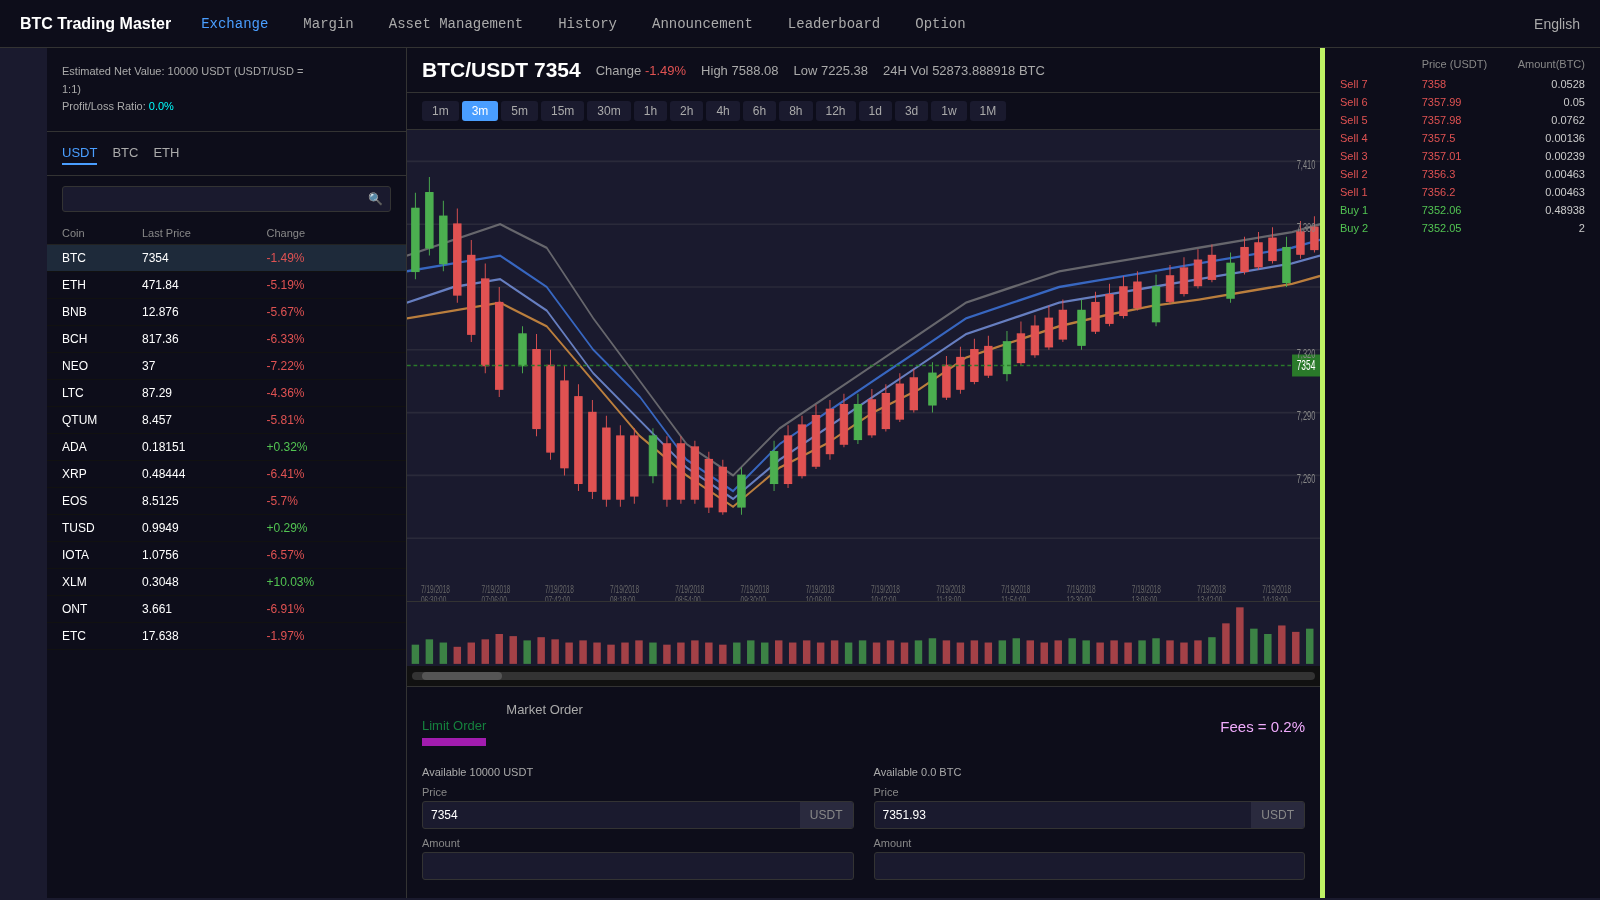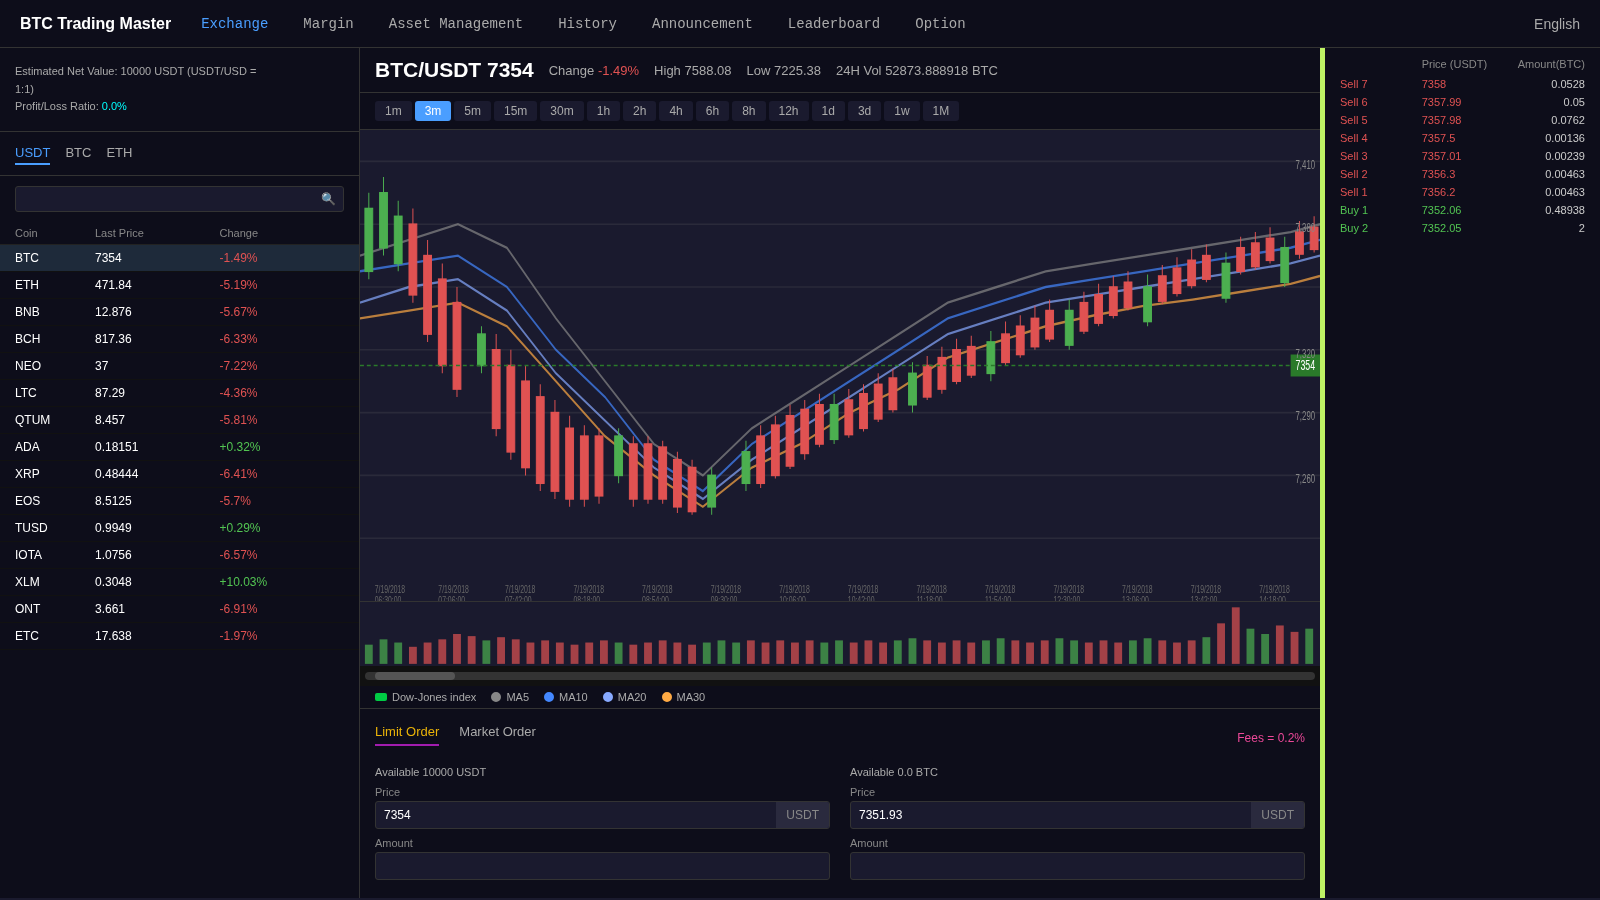--- a/index.html
+++ b/index.html
@@ -7,21 +7,21 @@
 
     
     .header { background: #0d0d1a; height: 48px; display: flex; align-items: center; padding: 0 20px; border-bottom: 1px solid #333; }
     .header-logo { color: #fff; font-weight: bold; font-size: 16px; margin-right: 30px; }
     .header-nav { display: flex; gap: 35px; font-family: Liberation Mono, monospace; }
     .header-nav a { color: #aaa; text-decoration: none; font-size: 14px; cursor: pointer; }
     .header-nav a.active { color: #4a9eff; }
     .header-lang { margin-left: auto; color: #aaa; font-size: 14px; }
 
     
-    .main-layout { display: flex; height: 850px; }
+    .main-layout { display: flex; height: 850px; padding-left: 47px; }
 
     
     .sidebar { width: 360px; background: #0d0d1a; border-right: 1px solid #333; display: flex; flex-direction: column; }
     .sidebar-info { padding: 15px; border-bottom: 1px solid #333; }
     .sidebar-info p { color: #aaa; font-size: 11px; line-height: 1.6; }
     .profit-ratio { color: #0ff; }
 
     .currency-tabs { display: flex; padding: 10px 15px; gap: 15px; border-bottom: 1px solid #333; }
     .currency-tab { color: #aaa; cursor: pointer; padding: 3px 0; font-size: 13px; }
     .currency-tab.active { color: #4a9eff; border-bottom: 2px solid #4a9eff; }
@@ -56,22 +56,22 @@
 
     .ma-legend { display: flex; align-items: center; gap: 15px; padding: 5px 15px; font-size: 11px; }
     .ma-item { display: flex; align-items: center; gap: 5px; }
     .ma-dot { width: 12px; height: 8px; border-radius: 2px; }
     .ma-label { color: #aaa; }
 
     
     .order-area { padding: 10px 15px; border-top: 1px solid #333; background: #0d0d1a; }
     .order-tabs { display: flex; gap: 20px; margin-bottom: 10px; }
     .order-tab { color: #aaa; cursor: pointer; padding: 5px 0; font-size: 13px; }
-    .order-tab.active { color: #eab308; border-bottom: 2px solid #a21caf; }
-    .fees-info { margin-left: auto; color: #ec4899; font-size: 12px; }
+    .order-tab.active { color: #15803d; border-bottom: 8px solid #a21caf; margin-top: 16px; }
+    .fees-info { margin-left: auto; color: #f0abfc; font-size: 15px; }
 
     .order-forms { display: flex; gap: 20px; }
     .order-form { flex: 1; }
     .order-avail { color: #aaa; font-size: 11px; margin-bottom: 8px; }
     .form-row { margin-bottom: 8px; }
     .form-label { color: #888; font-size: 11px; margin-bottom: 3px; }
     .form-input-wrap { display: flex; border: 1px solid #333; background: #1a1a2e; border-radius: 3px; overflow: hidden; }
     .form-input-wrap input { flex: 1; background: transparent; border: none; color: #fff; padding: 6px 8px; font-size: 12px; outline: none; }
     .form-input-unit { background: #2a2a3e; color: #888; padding: 6px 10px; font-size: 12px; }
 
@@ -506,42 +506,20 @@
         <rect x="965" y="25" width="8" height="33" fill="#4caf50" opacity="0.7"></rect>
       </svg>
     </div>
 
     <div class="scrollbar-area">
       <div class="scrollbar-track">
         <div class="scrollbar-thumb"></div>
       </div>
     </div>
 
-    <div class="ma-legend">
-      <div class="ma-item">
-        <div class="ma-dot" style="background:#00cc44;"></div>
-        <span class="ma-label">Dow-Jones index</span>
-      </div>
-      <div class="ma-item">
-        <div style="width:10px;height:10px;border-radius:50%;background:#888;border:2px solid #888;"></div>
-        <span class="ma-label">MA5</span>
-      </div>
-      <div class="ma-item">
-        <div style="width:10px;height:10px;border-radius:50%;background:#4488ff;border:2px solid #4488ff;"></div>
-        <span class="ma-label">MA10</span>
-      </div>
-      <div class="ma-item">
-        <div style="width:10px;height:10px;border-radius:50%;background:#88aaff;border:2px solid #88aaff;"></div>
-        <span class="ma-label">MA20</span>
-      </div>
-      <div class="ma-item">
-        <div style="width:10px;height:10px;border-radius:50%;background:#ffaa44;border:2px solid #ffaa44;"></div>
-        <span class="ma-label">MA30</span>
-      </div>
-    </div>
 
     <div class="order-area">
       <div style="display:flex;align-items:center;margin-bottom:10px;">
         <div class="order-tabs">
           <span class="order-tab active">Limit Order</span>
           <span class="order-tab">Market Order</span>
         </div>
         <span class="fees-info">Fees = 0.2%</span>
       </div>
 

